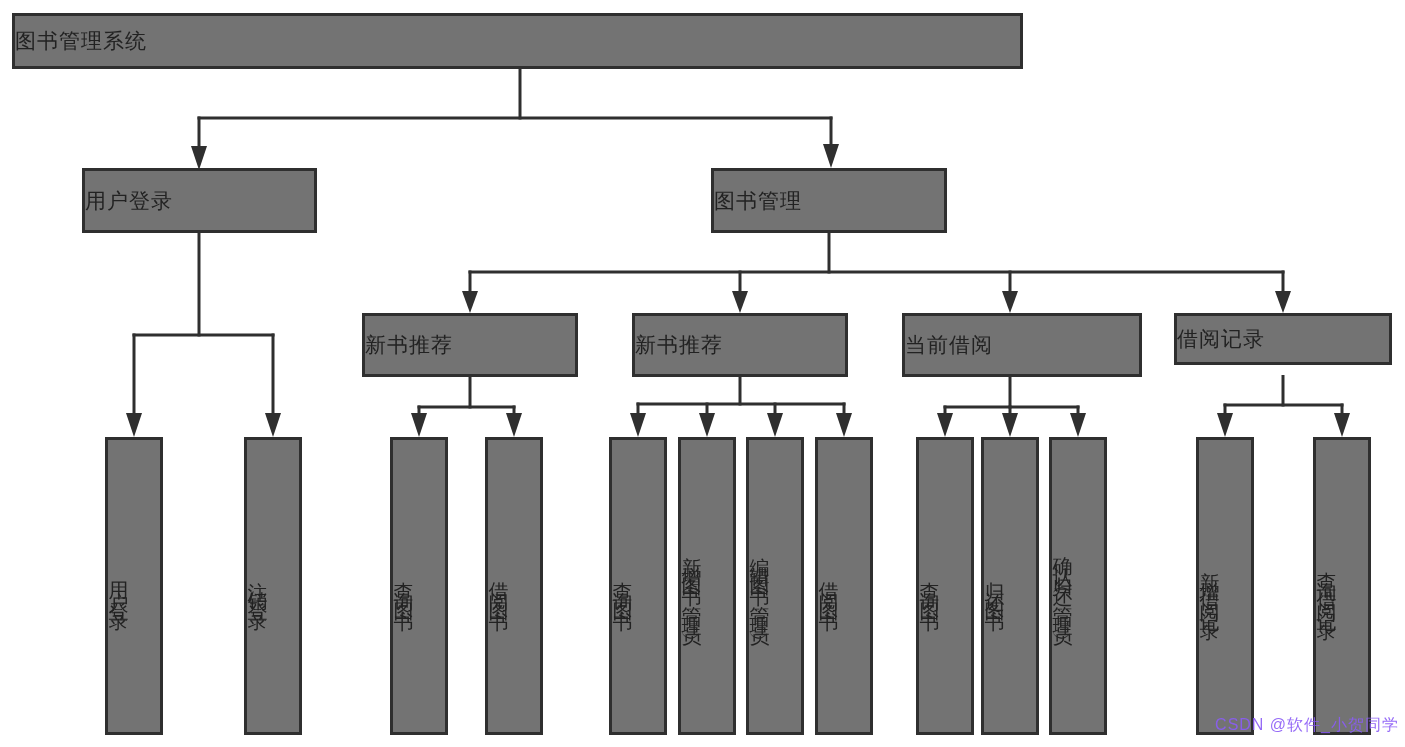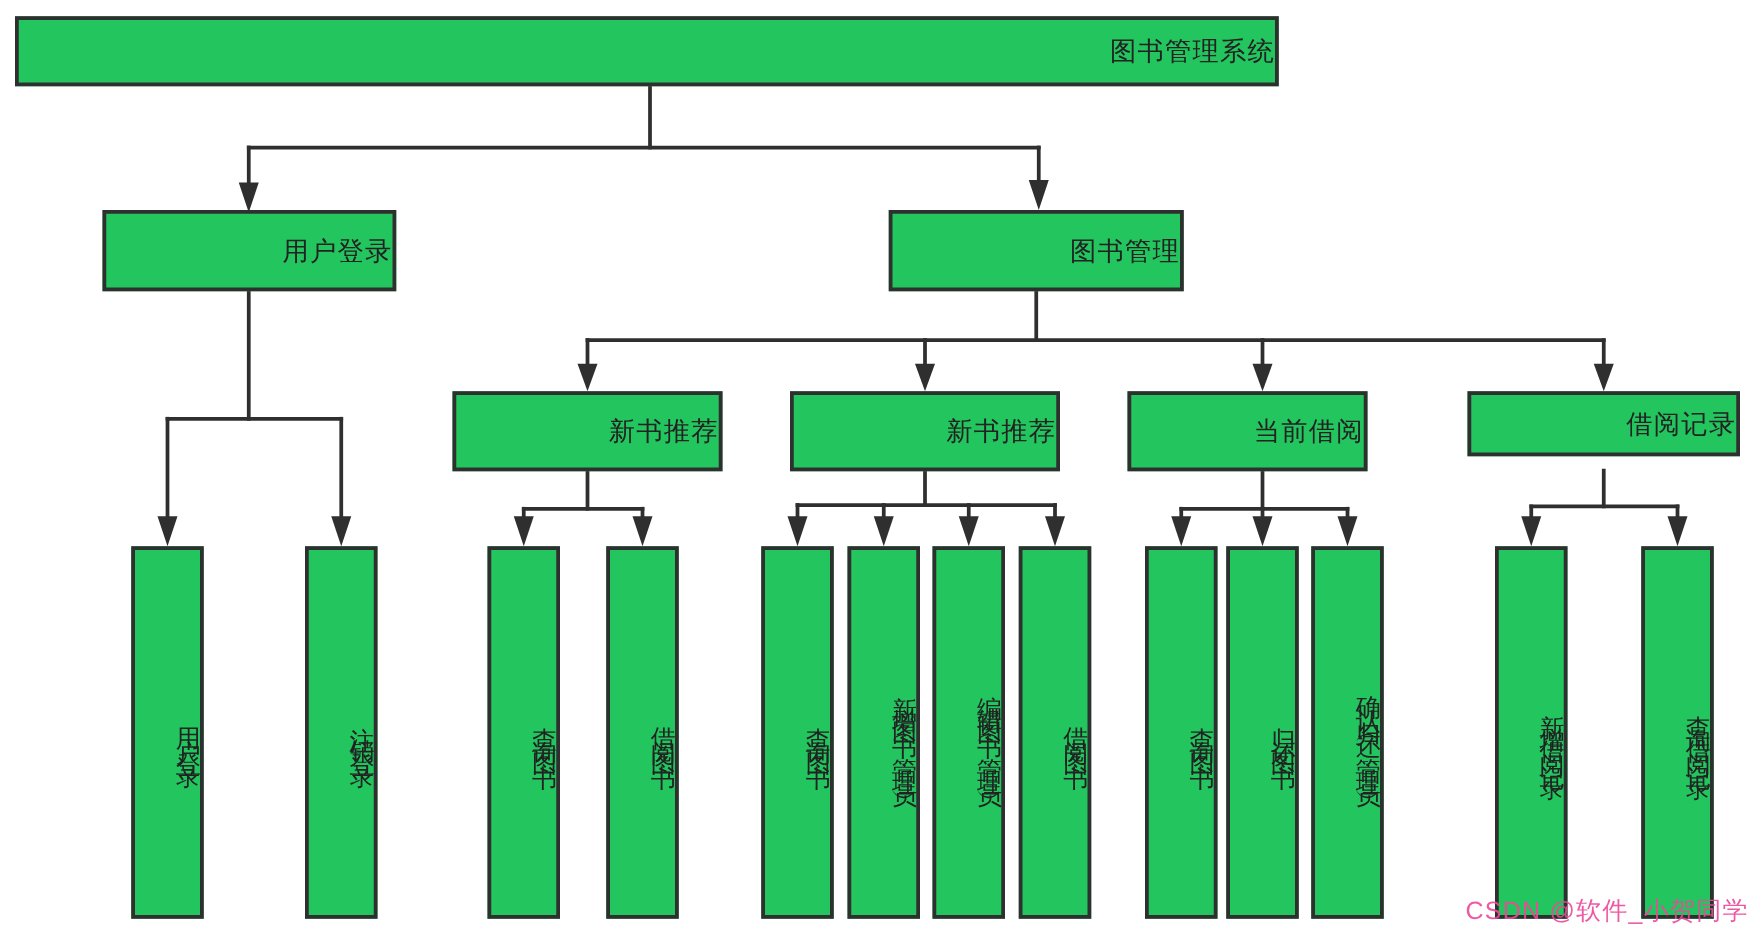--- a/index.html
+++ b/index.html
@@ -9,44 +9,44 @@
     background:#ffffff;
     font-family:"Liberation Sans","DejaVu Sans",sans-serif;
     overflow:hidden;
   }
   .wires{position:absolute;left:0;top:0;width:1405px;height:747px;}
   .wires line{stroke:#2f2f2f;stroke-width:3;}
   .wires polygon{fill:#2f2f2f;stroke:none;}
   .box{
     position:absolute;
     box-sizing:border-box;
-    background:#22c55e;
+    background:#737373;
     border:3px solid #2f2f2f;
-    display:flex;align-items:center;justify-content:flex-end;
+    display:flex;align-items:center;justify-content:flex-start;
     color:#222222;
   }
   .box.h span{
     font-size:21px;
     letter-spacing:1px;
     white-space:nowrap;
   }
   .box.v span{
     writing-mode:vertical-rl;
     text-orientation:mixed;
     font-size:20px;
     letter-spacing:10px;
     line-height:1.05;
     white-space:nowrap;
   }
   .watermark{
     position:absolute;
     top:715px;right:6px;
-    font-size:20px;
+    font-size:16px;
     letter-spacing:1px;
-    color:#ec4899;
+    color:#8b5cf6;
     opacity:.9;
     white-space:nowrap;
   }
 </style>
 </head>
 <body>
 
 <div class="stage">
 
   <svg class="wires" viewBox="0 0 1405 747" aria-hidden="true">
@@ -135,21 +135,21 @@
   <div class="box h" style="left:711px;top:168px;width:236px;height:65px">
     <span>图书管理</span>
   </div>
 
   <div class="box h" style="left:362px;top:313px;width:216px;height:64px">
     <span>新书推荐</span>
   </div>
   <div class="box h" style="left:632px;top:313px;width:216px;height:64px">
     <span>新书推荐</span>
   </div>
-  <div class="box h" style="left:902px;top:313px;width:192px;height:64px">
+  <div class="box h" style="left:902px;top:313px;width:240px;height:64px">
     <span>当前借阅</span>
   </div>
   <div class="box h" style="left:1174px;top:313px;width:218px;height:52px">
     <span>借阅记录</span>
   </div>
 
   <div class="box v" style="left:105px;top:437px;width:58px;height:298px">
     <span>用户登录</span>
   </div>
   <div class="box v" style="left:244px;top:437px;width:58px;height:298px">

